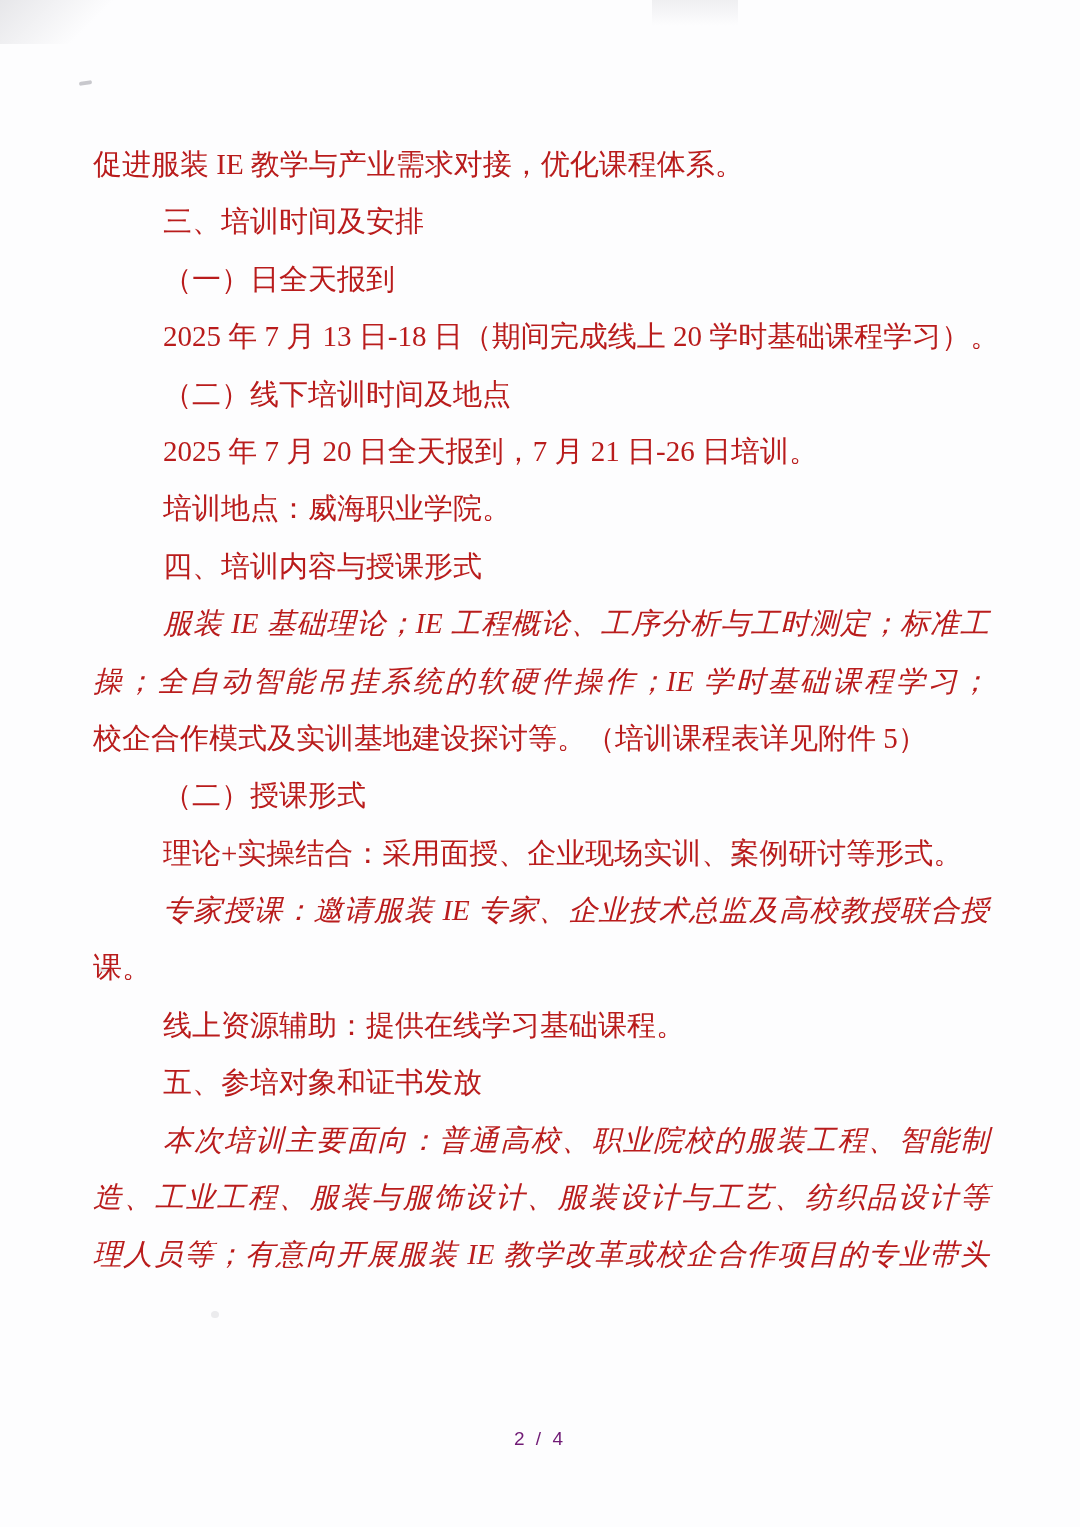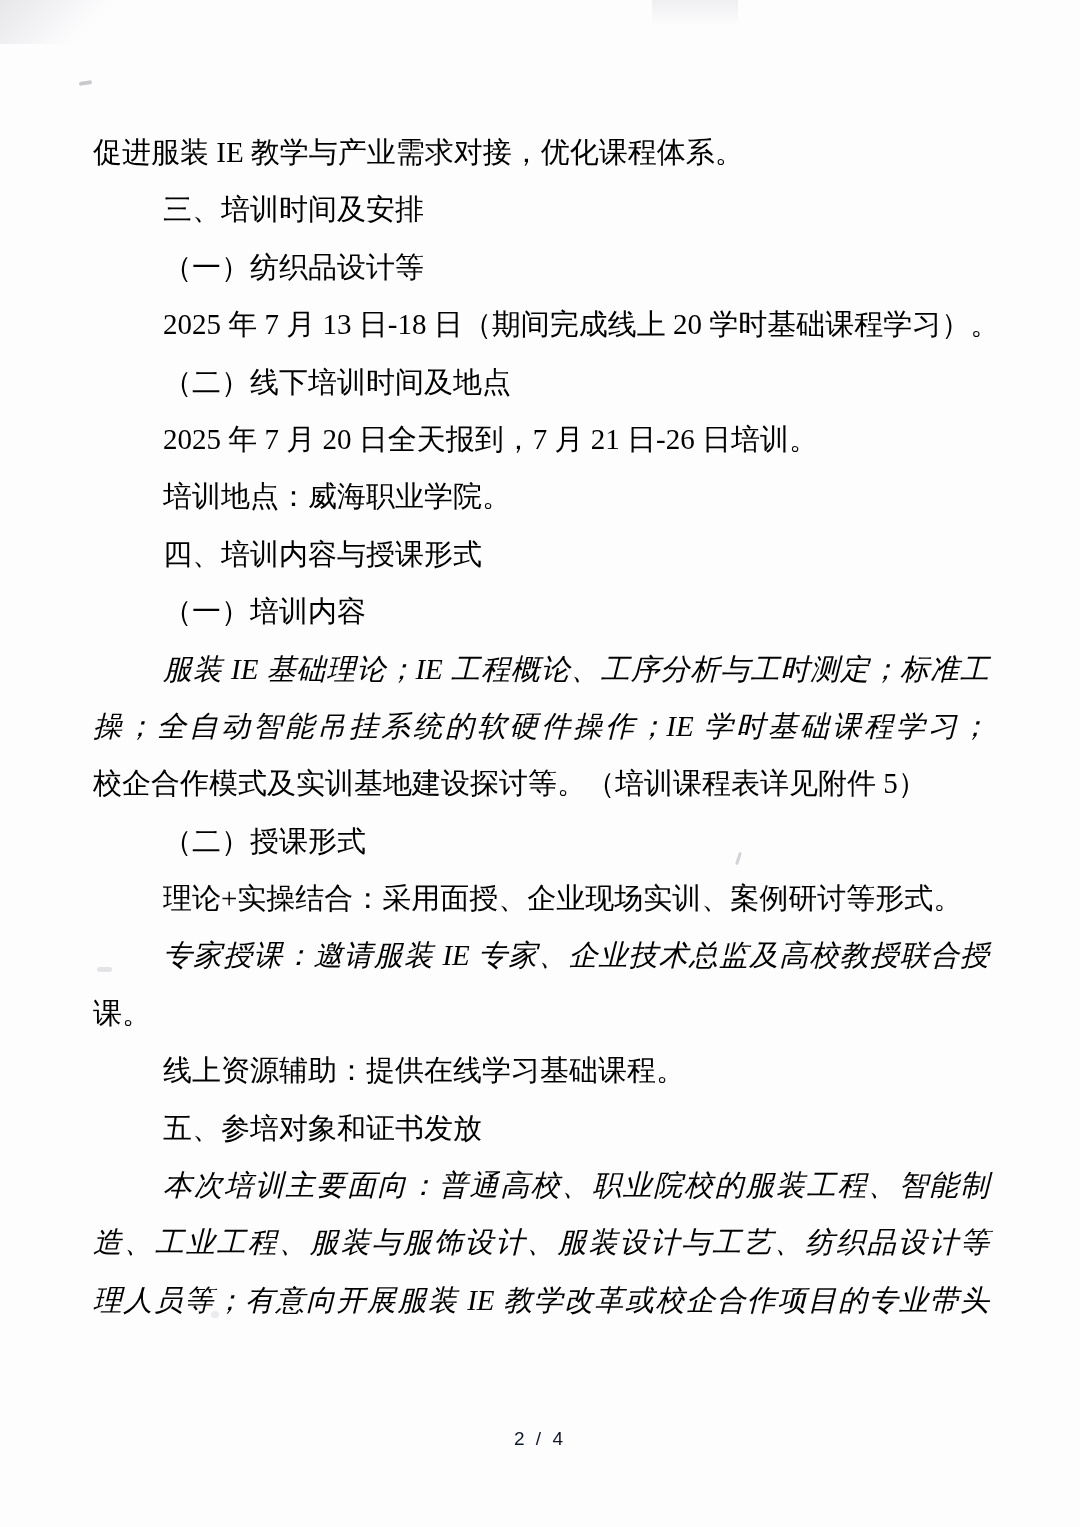--- a/index.html
+++ b/index.html
@@ -38,24 +38,24 @@
     background: rgba(190,190,196,0.4); border-radius: 3px;
   }
   .smudge-2 {
     left: 211px; top: 1311px; width: 8px; height: 7px;
     background: rgba(200,200,206,0.35); border-radius: 50%;
   }
   
   .textblock {
     position: absolute;
     left: 93px;
-    top: 124px;
+    top: 136px;
     width: 896px;
     font-size: 29px;
-    color: #000000;
+    color: #b91c1c;
   }
   .line {
     height: 57.4px;
     line-height: 57.4px;
     white-space: nowrap;
     word-break: keep-all;
   }
   .indent { padding-left: 70px; }
   .fill {
     white-space: normal;
@@ -66,45 +66,44 @@
   }
   .pagenum {
     position: absolute;
     top: 1428px;
     left: 0;
     width: 1080px;
     text-align: center;
     font-family: "Liberation Sans", "DejaVu Sans", sans-serif;
     font-size: 19px;
     letter-spacing: 3px;
-    color: #0f172a;
+    color: #701a75;
   }
 </style>
 </head>
 <body>
 
 <div id="page">
 
   <div class="art corner-tl"></div>
   <div class="art top-patch"></div>
   <div class="art dash-1"></div>
   <div class="art tick-1"></div>
   <div class="art smudge-1"></div>
   <div class="art smudge-2"></div>
 
   <div class="textblock">
     <div class="line">促进服装 IE 教学与产业需求对接，优化课程体系。</div>
     <div class="line indent">三、培训时间及安排</div>
-    <div class="line indent">（一）纺织品设计等</div>
+    <div class="line indent">（一）日全天报到</div>
     <div class="line indent">2025 年 7 月 13 日-18 日（期间完成线上 20 学时基础课程学习）。</div>
     <div class="line indent">（二）线下培训时间及地点</div>
     <div class="line indent">2025 年 7 月 20 日全天报到，7 月 21 日-26 日培训。</div>
     <div class="line indent">培训地点：威海职业学院。</div>
     <div class="line indent">四、培训内容与授课形式</div>
-    <div class="line indent">（一）培训内容</div>
     <div class="line indent fill">服装 IE 基础理论；IE 工程概论、工序分析与工时测定；标准工</div>
     <div class="line fill">操；全自动智能吊挂系统的软硬件操作；IE 学时基础课程学习；</div>
     <div class="line">校企合作模式及实训基地建设探讨等。（培训课程表详见附件 5）</div>
     <div class="line indent">（二）授课形式</div>
     <div class="line indent">理论+实操结合：采用面授、企业现场实训、案例研讨等形式。</div>
     <div class="line indent fill">专家授课：邀请服装 IE 专家、企业技术总监及高校教授联合授</div>
     <div class="line">课。</div>
     <div class="line indent">线上资源辅助：提供在线学习基础课程。</div>
     <div class="line indent">五、参培对象和证书发放</div>
     <div class="line indent fill">本次培训主要面向：普通高校、职业院校的服装工程、智能制</div>

